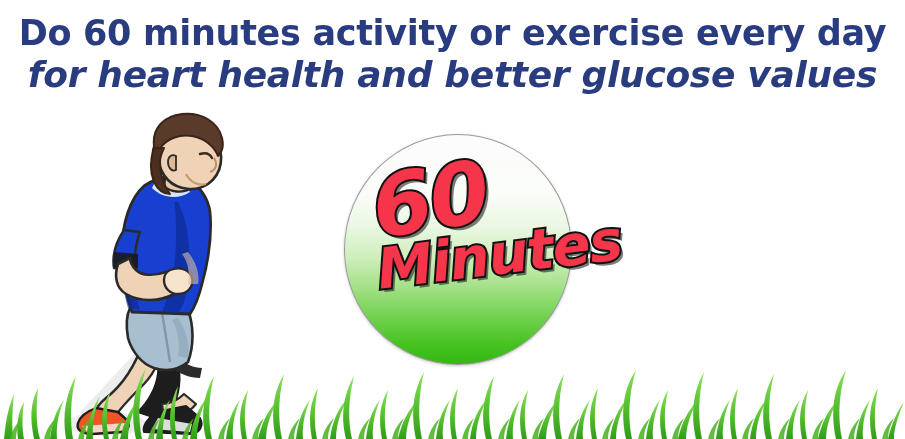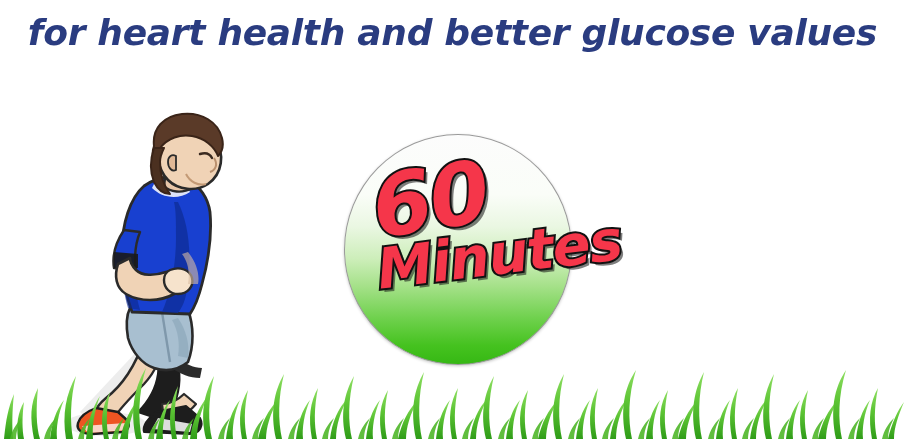--- a/index.html
+++ b/index.html
@@ -105,20 +105,21 @@
     pointer-events:none;
   }
   .grass svg { display:block; width:905px; height:75px; }
 </style>
 </head>
 <body>
 
 <div class="slide">
 
   <div class="headline">
+    <span class="hl-line hl-line-1">Do 60 minutes activity or exercise every day</span>
     <span class="hl-line hl-line-2">for heart health and better glucose values</span>
   </div>
 
   <div class="runner">
     <svg viewBox="0 0 190 325" xmlns="http://www.w3.org/2000/svg">
 
       <g opacity="0.10" fill="#555555">
         <path d="M22 300 L95 222 L118 236 L40 318 Z"></path>
         <ellipse cx="48" cy="312" rx="40" ry="12"></ellipse>
       </g>

